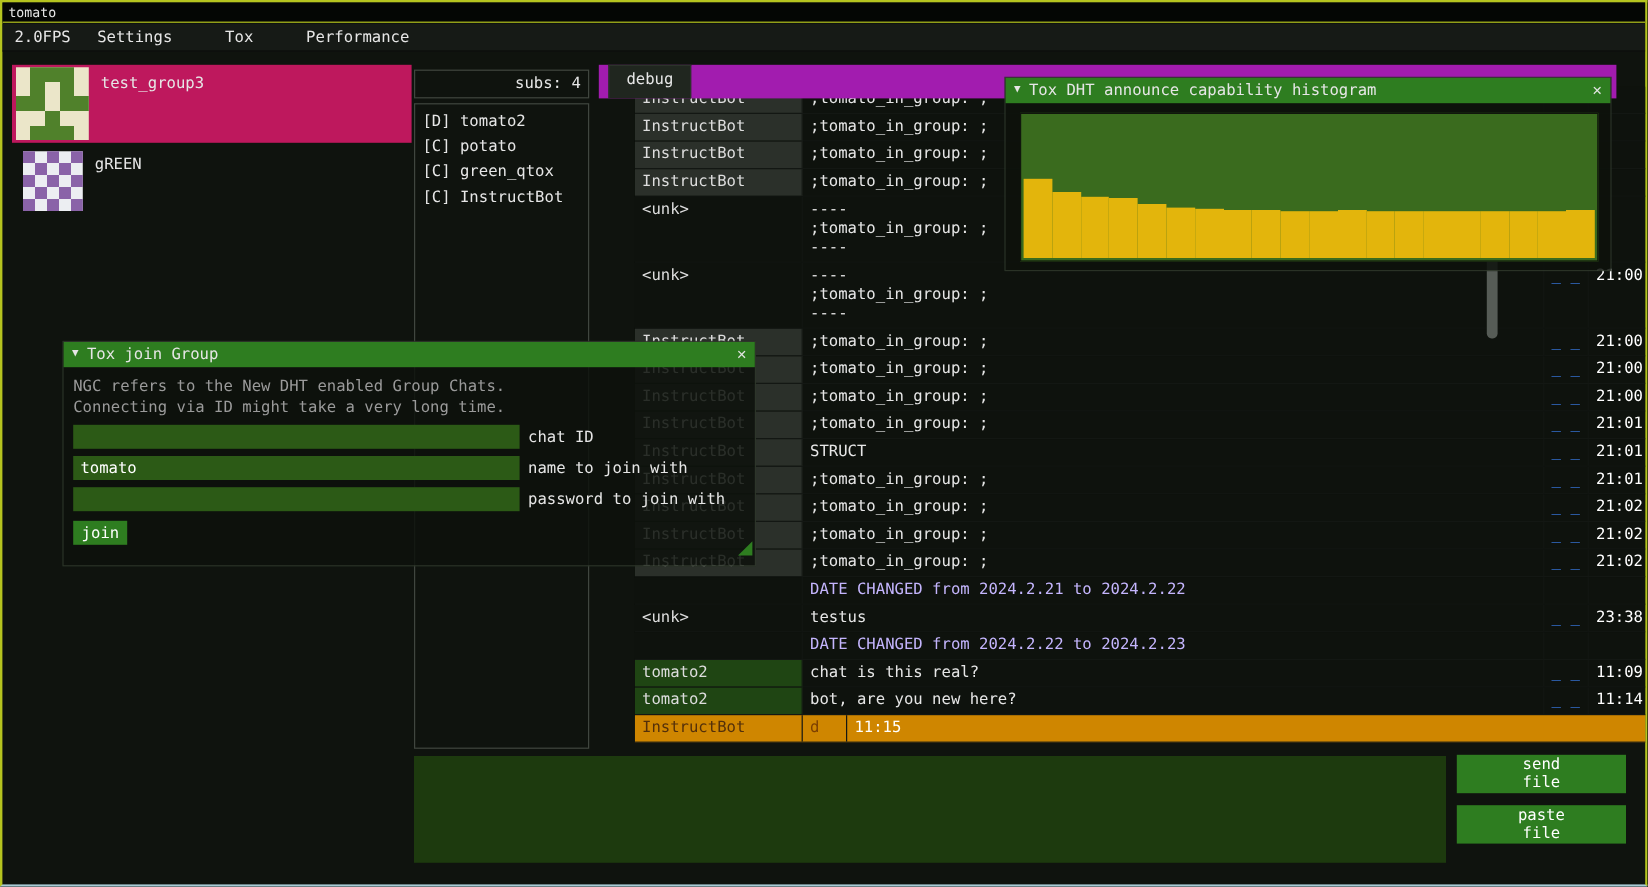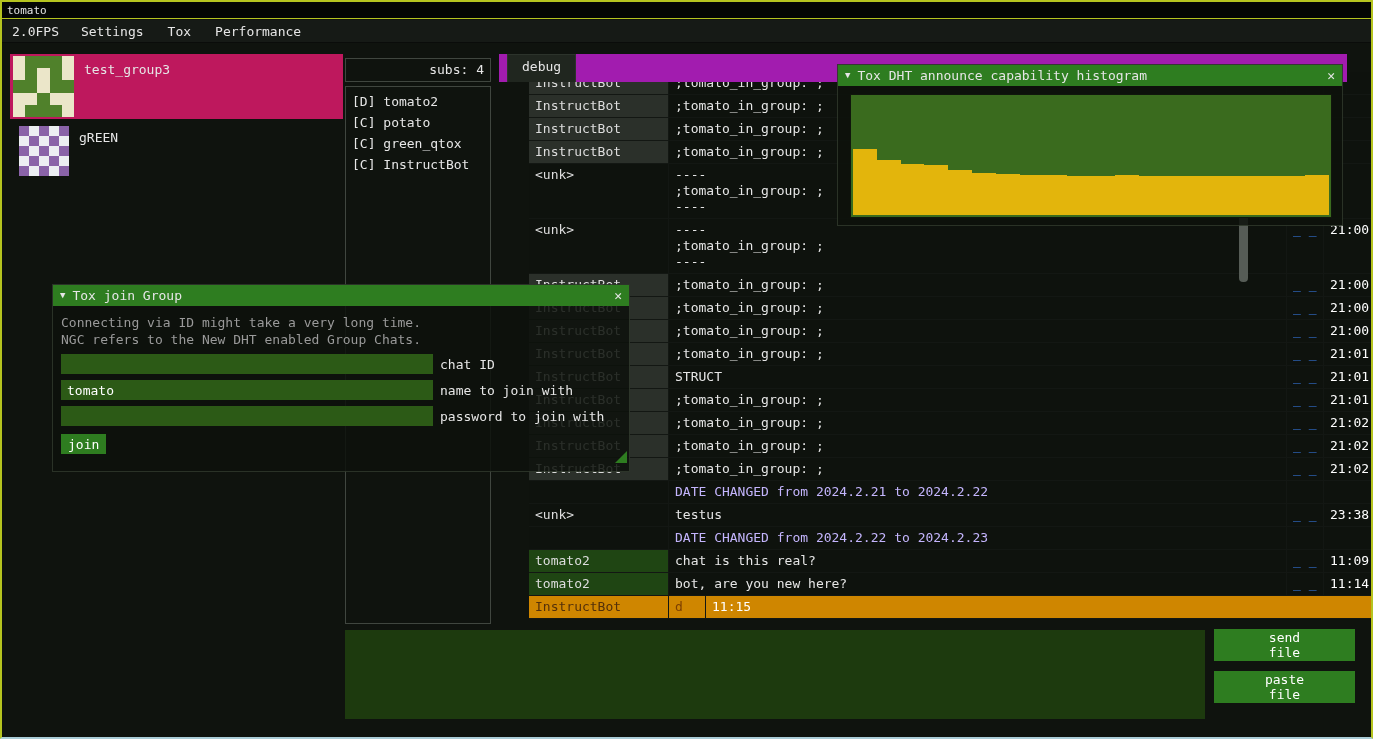--- a/index.html
+++ b/index.html
@@ -82,21 +82,21 @@
 <body>
 
 <div class="app">
 
   <div class="titlebar">
     <span>tomato</span>
   </div>
 
   <div class="menubar">
     <span class="menu-fps">2.0FPS</span>
-    <span style="display:flex;">
+    <span style="display:flex;gap:20px;">
 
         <span class="menu-item">Settings</span>
 
         <span class="menu-item">Tox</span>
 
         <span class="menu-item">Performance</span>
       </span>
   </div>
 
   <div class="sidebar">
@@ -315,22 +315,22 @@
   <button class="file-btn paste">paste
 file</button>
 
   <div class="win join">
     <div class="win-title">
       <span class="collapse">▼</span>
       <span>Tox join Group</span>
       <span class="close">✕</span>
     </div>
     <div class="join-body">
+      <div class="info">NGC refers to the New DHT enabled Group Chats.</div>
       <div class="info">Connecting via ID might take a very long time.</div>
-      <div class="info">NGC refers to the New DHT enabled Group Chats.</div>
       <div>
 
           <div class="field-row">
             <input class="green-input" style="">
             <span class="field-label">chat ID</span>
           </div>
 
           <div class="field-row">
             <input class="green-input" value="tomato" style="">
             <span class="field-label">name to join with</span>

